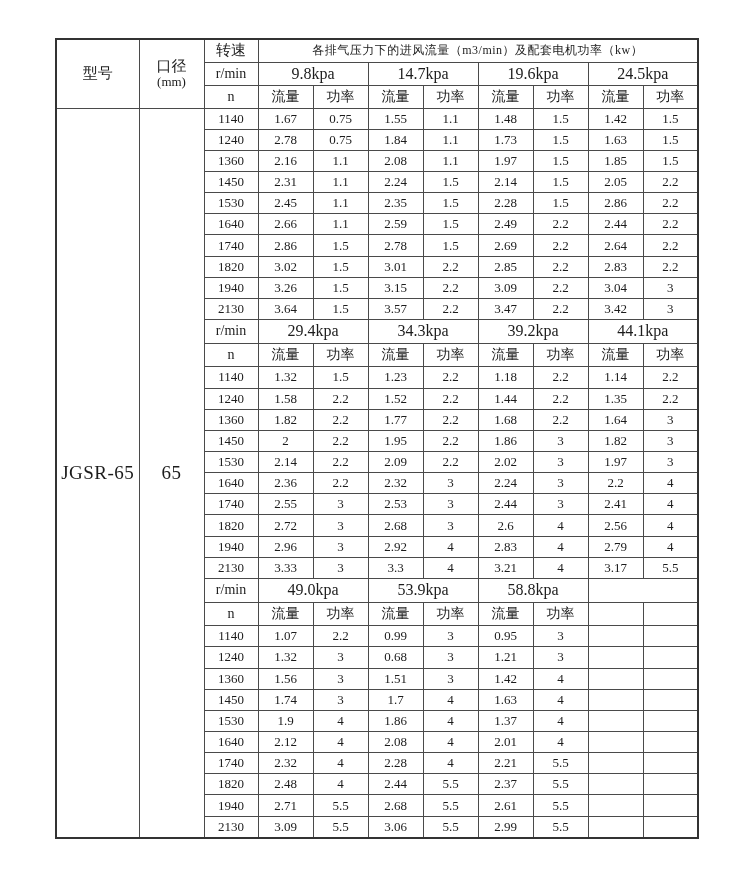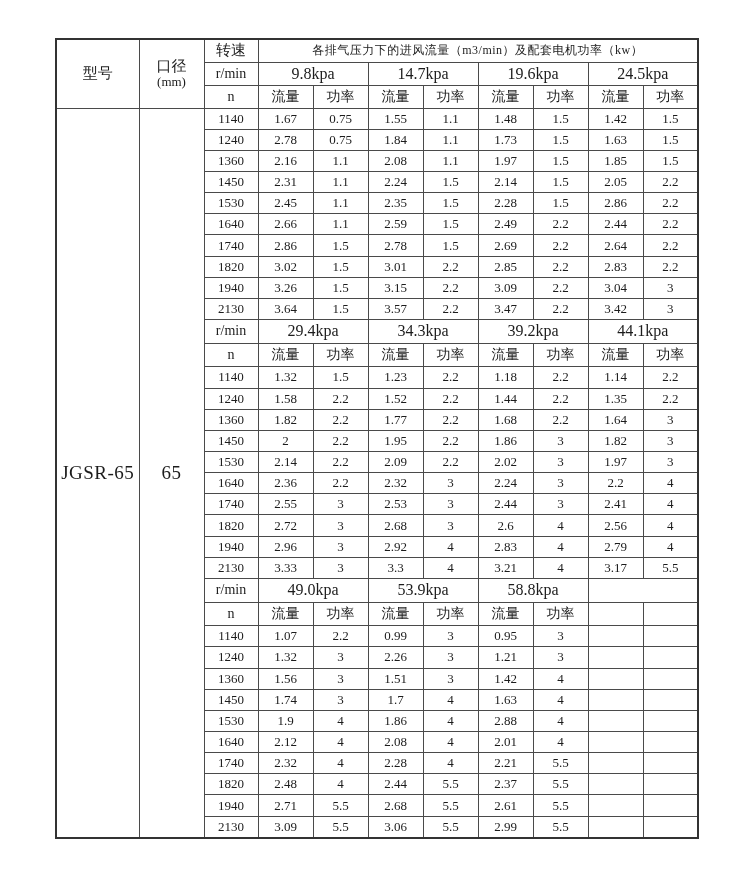--- a/index.html
+++ b/index.html
@@ -361,21 +361,21 @@
           <td class="num">3</td>
           <td class="num">0.95</td>
           <td class="num">3</td>
           <td class="num"></td>
           <td class="num"></td>
         </tr>
         <tr>
           <td class="num">1240</td>
           <td class="num">1.32</td>
           <td class="num">3</td>
-          <td class="num">2.26</td>
+          <td class="num">0.68</td>
           <td class="num">3</td>
           <td class="num">1.21</td>
           <td class="num">3</td>
           <td class="num"></td>
           <td class="num"></td>
         </tr>
         <tr>
           <td class="num">1360</td>
           <td class="num">1.56</td>
           <td class="num">3</td>
@@ -396,21 +396,21 @@
           <td class="num">4</td>
           <td class="num"></td>
           <td class="num"></td>
         </tr>
         <tr>
           <td class="num">1530</td>
           <td class="num">1.9</td>
           <td class="num">4</td>
           <td class="num">1.86</td>
           <td class="num">4</td>
-          <td class="num">2.88</td>
+          <td class="num">1.37</td>
           <td class="num">4</td>
           <td class="num"></td>
           <td class="num"></td>
         </tr>
         <tr>
           <td class="num">1640</td>
           <td class="num">2.12</td>
           <td class="num">4</td>
           <td class="num">2.08</td>
           <td class="num">4</td>

